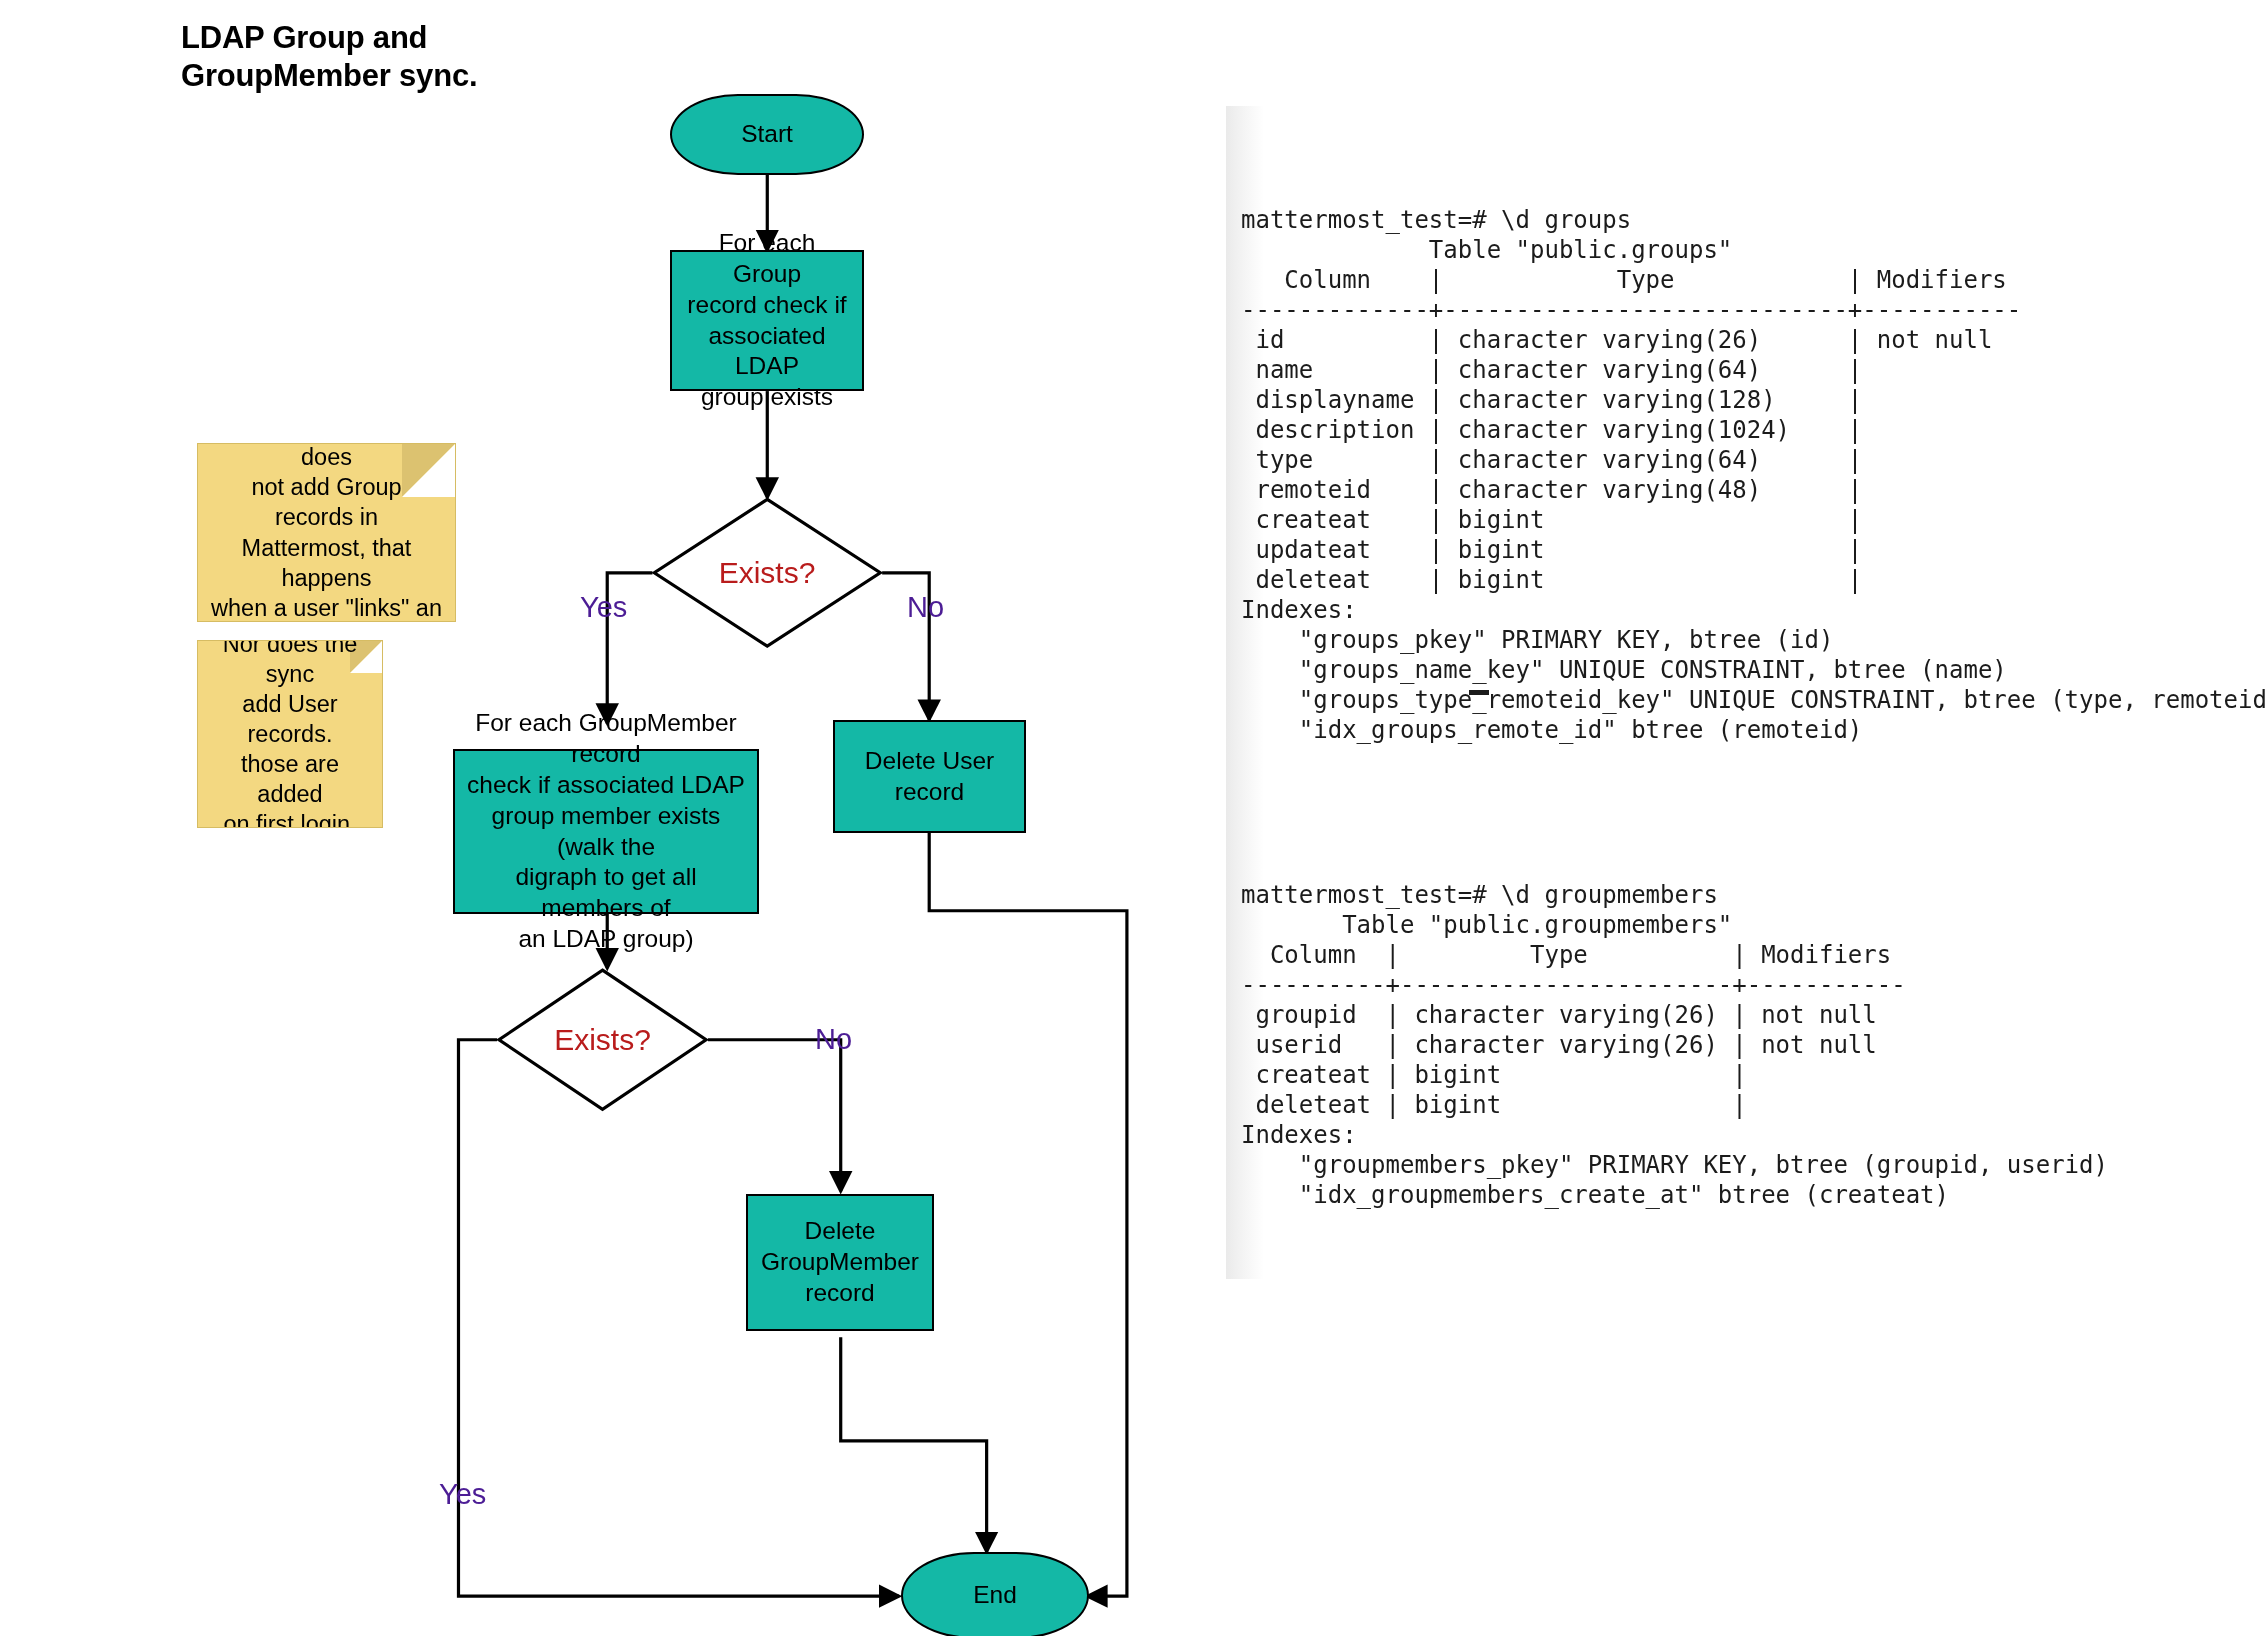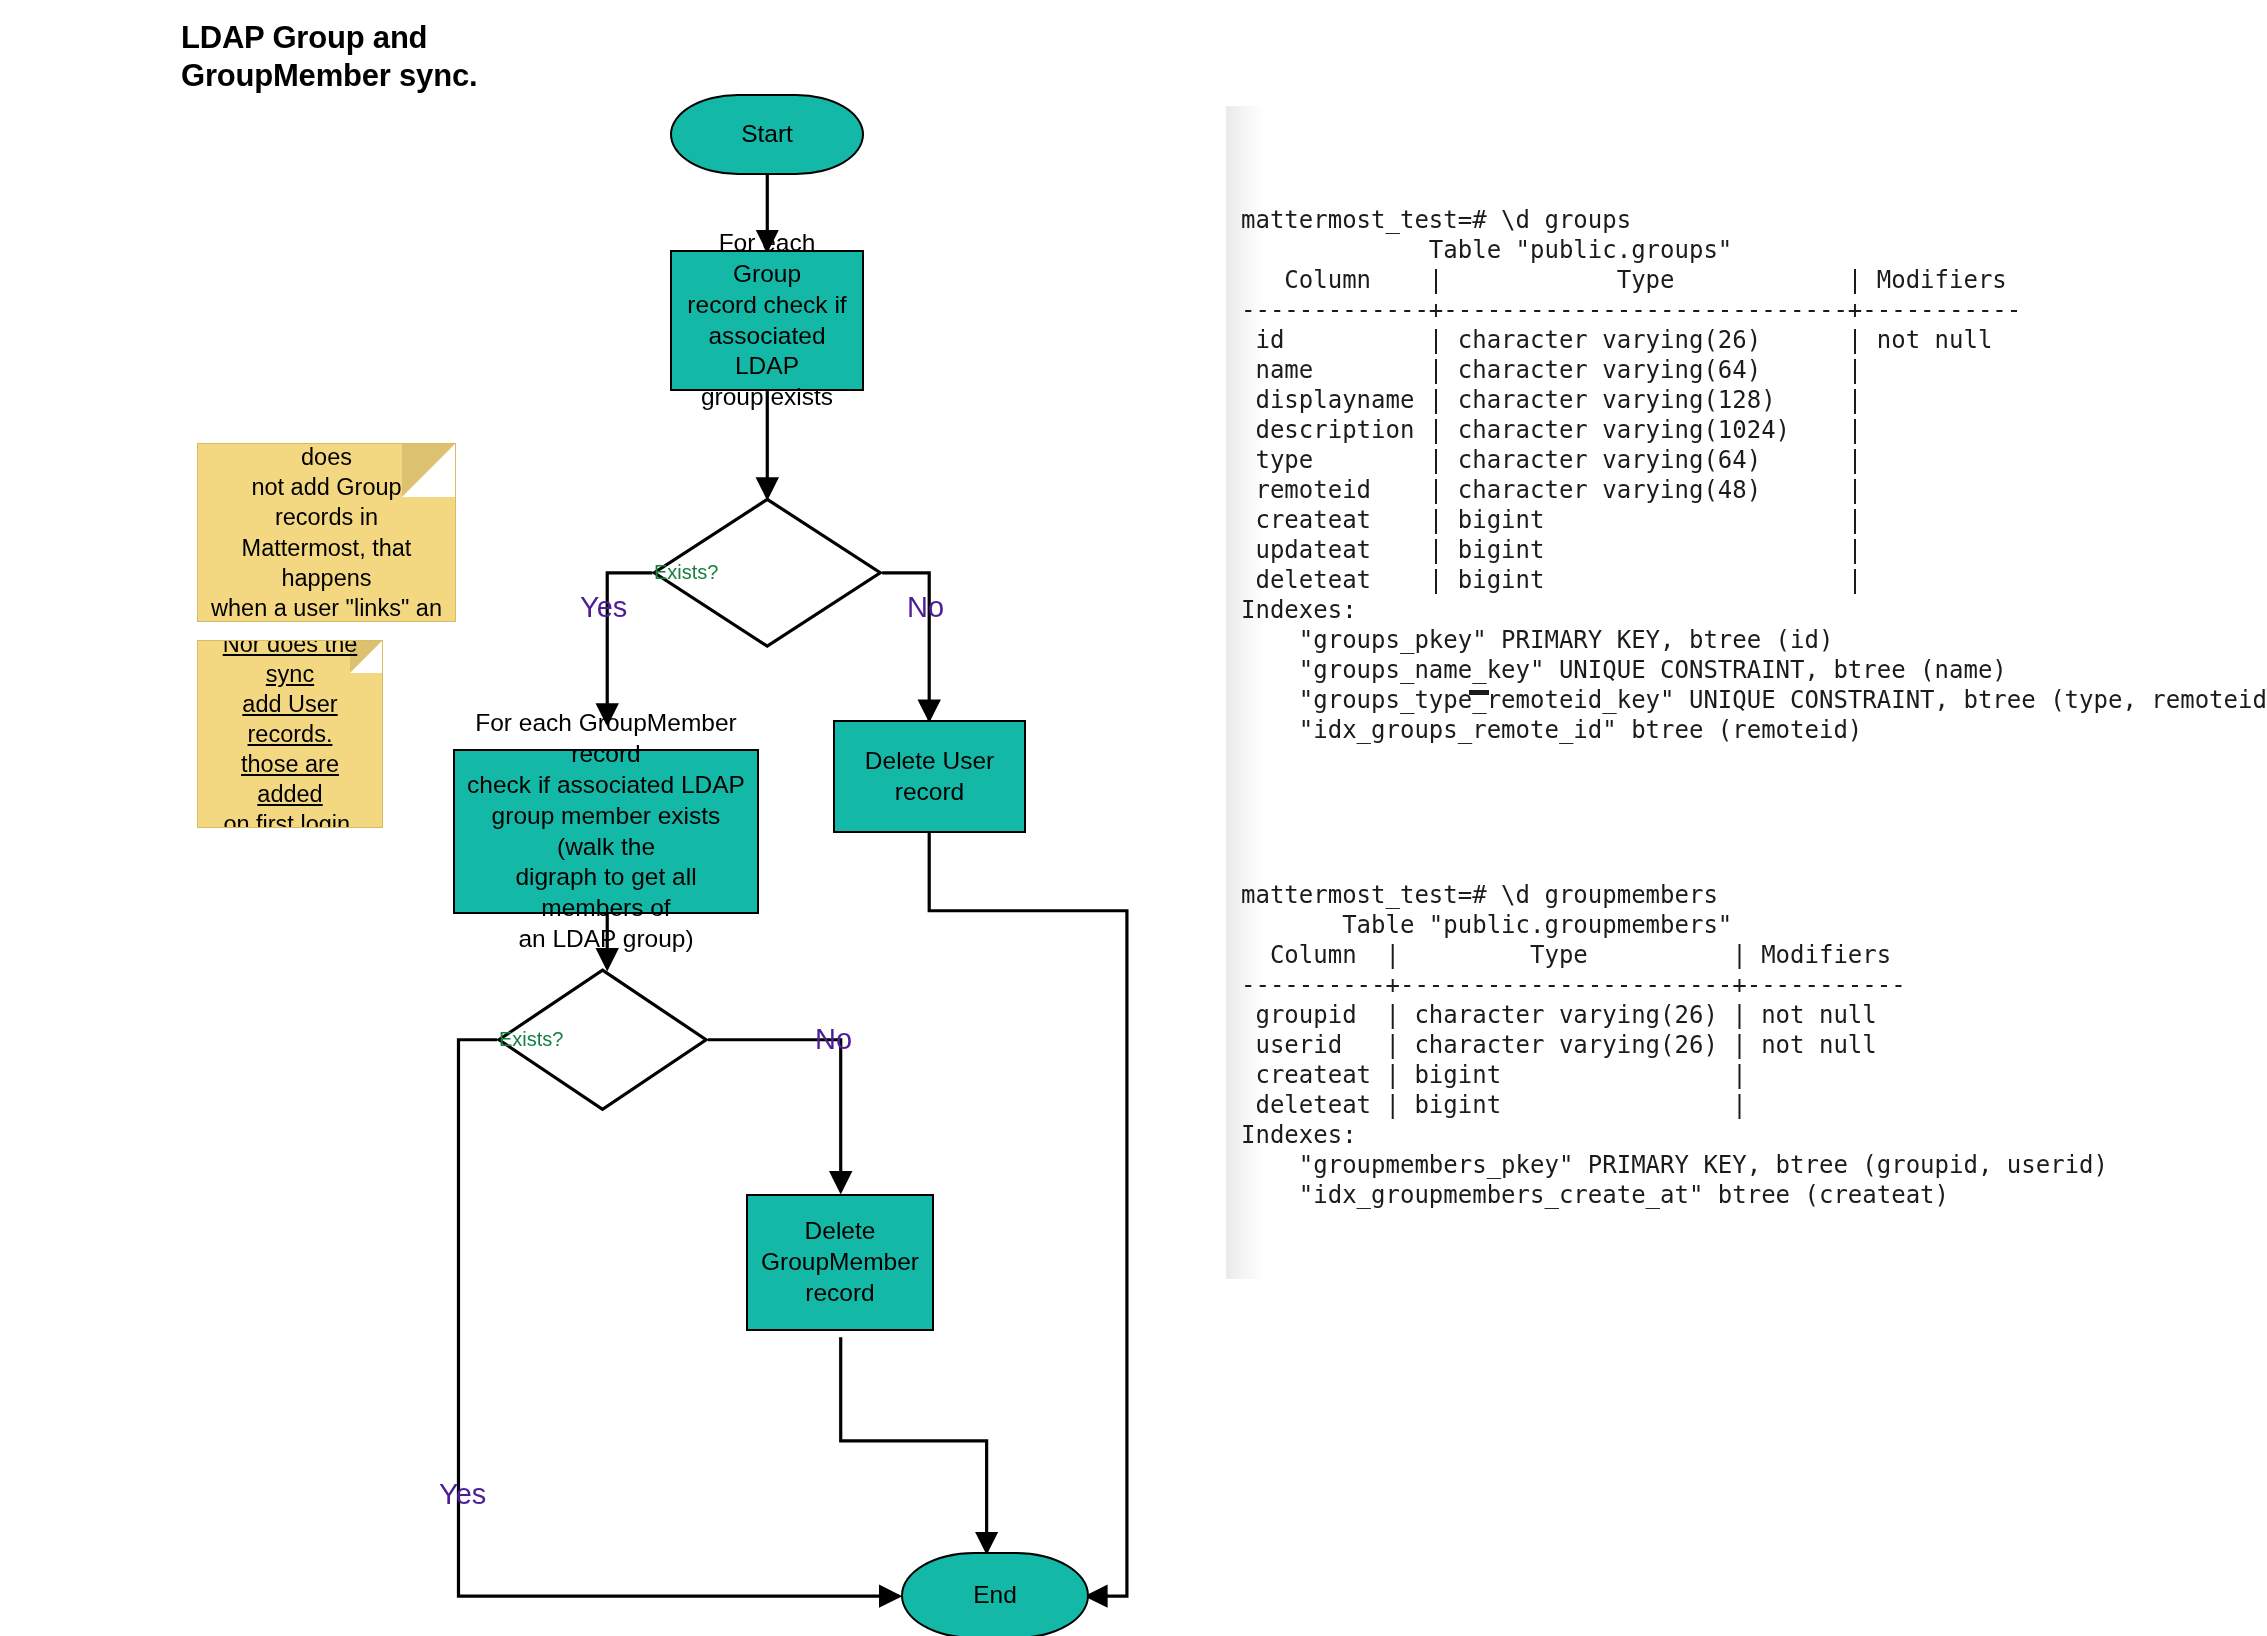--- a/index.html
+++ b/index.html
@@ -64,24 +64,24 @@
   }
   .node.process {
     border-radius: 0;
   }
 
   
   .decision-label {
     position: absolute;
     display: flex;
     align-items: center;
-    justify-content: flex-start;
+    justify-content: center;
     text-align: center;
-    font-size: 20px;
-    color: #15803d;
+    font-size: 30px;
+    color: #b91c1c;
     pointer-events: none;
   }
 
   
   .edge-label {
     position: absolute;
     font-size: 29px;
     color: #4c1d95;
     background: transparent;
     white-space: nowrap;
@@ -274,21 +274,21 @@
   <div class="sticky fold-lg" style="left:197px; top:443px; width:259px; height:179px;">
     <span class="fold-shade"></span>
     <span class="fold"></span>
     <span class="sticky-text">The sync process does
 not add Group records in
 Mattermost, that happens
 when a user "links" an
 LDAP group in the UI.</span>
   </div>
 
-  <div class="sticky fold-sm" style="left:197px; top:640px; width:186px; height:188px;text-decoration:underline;">
+  <div class="sticky fold-sm" style="left:197px; top:640px; width:186px; height:188px;">
     <span class="fold-shade"></span>
     <span class="fold"></span>
     <span class="sticky-text">Nor does the sync
 add User records.
 those are added
 on first login.</span>
   </div>
 
   <div class="terminal" style="left:1241px; top:115px;">
     <span class="term-bg"></span>

